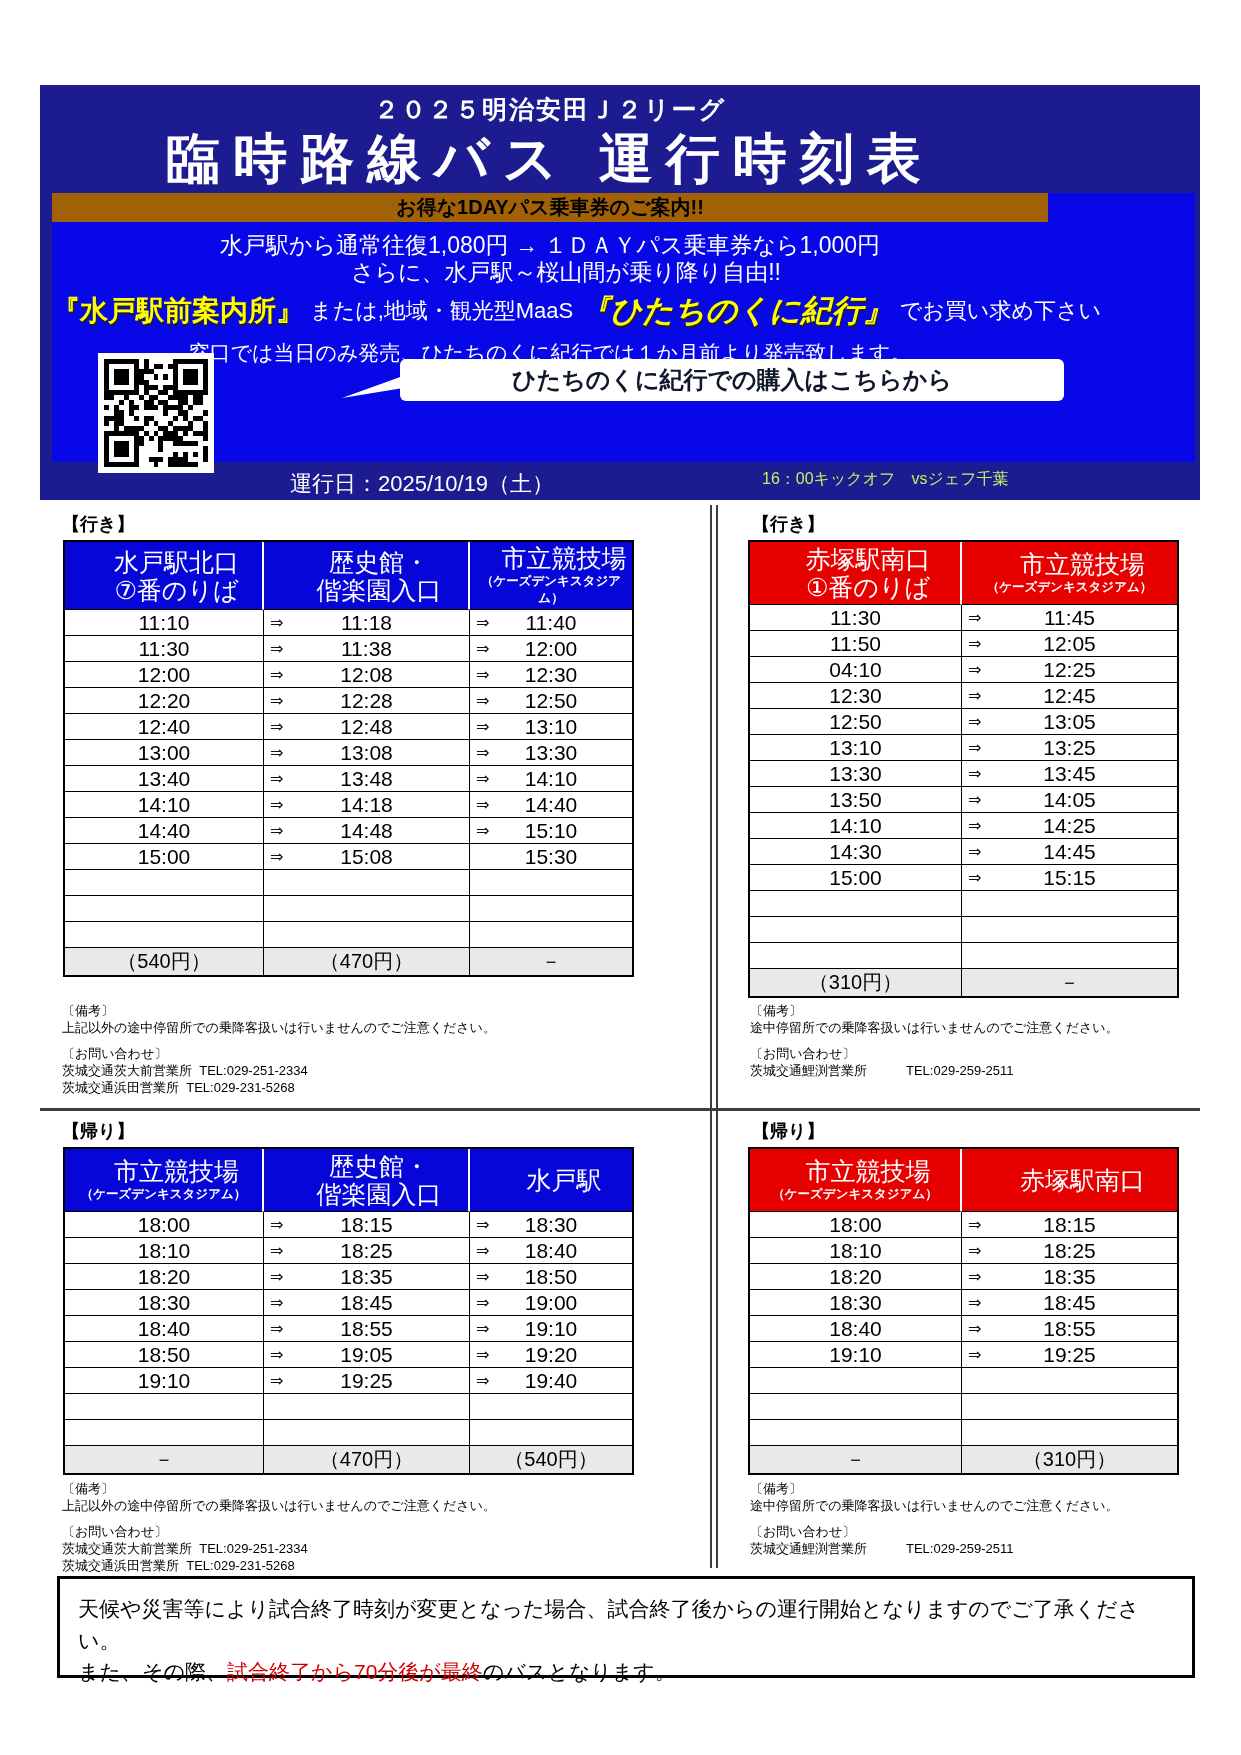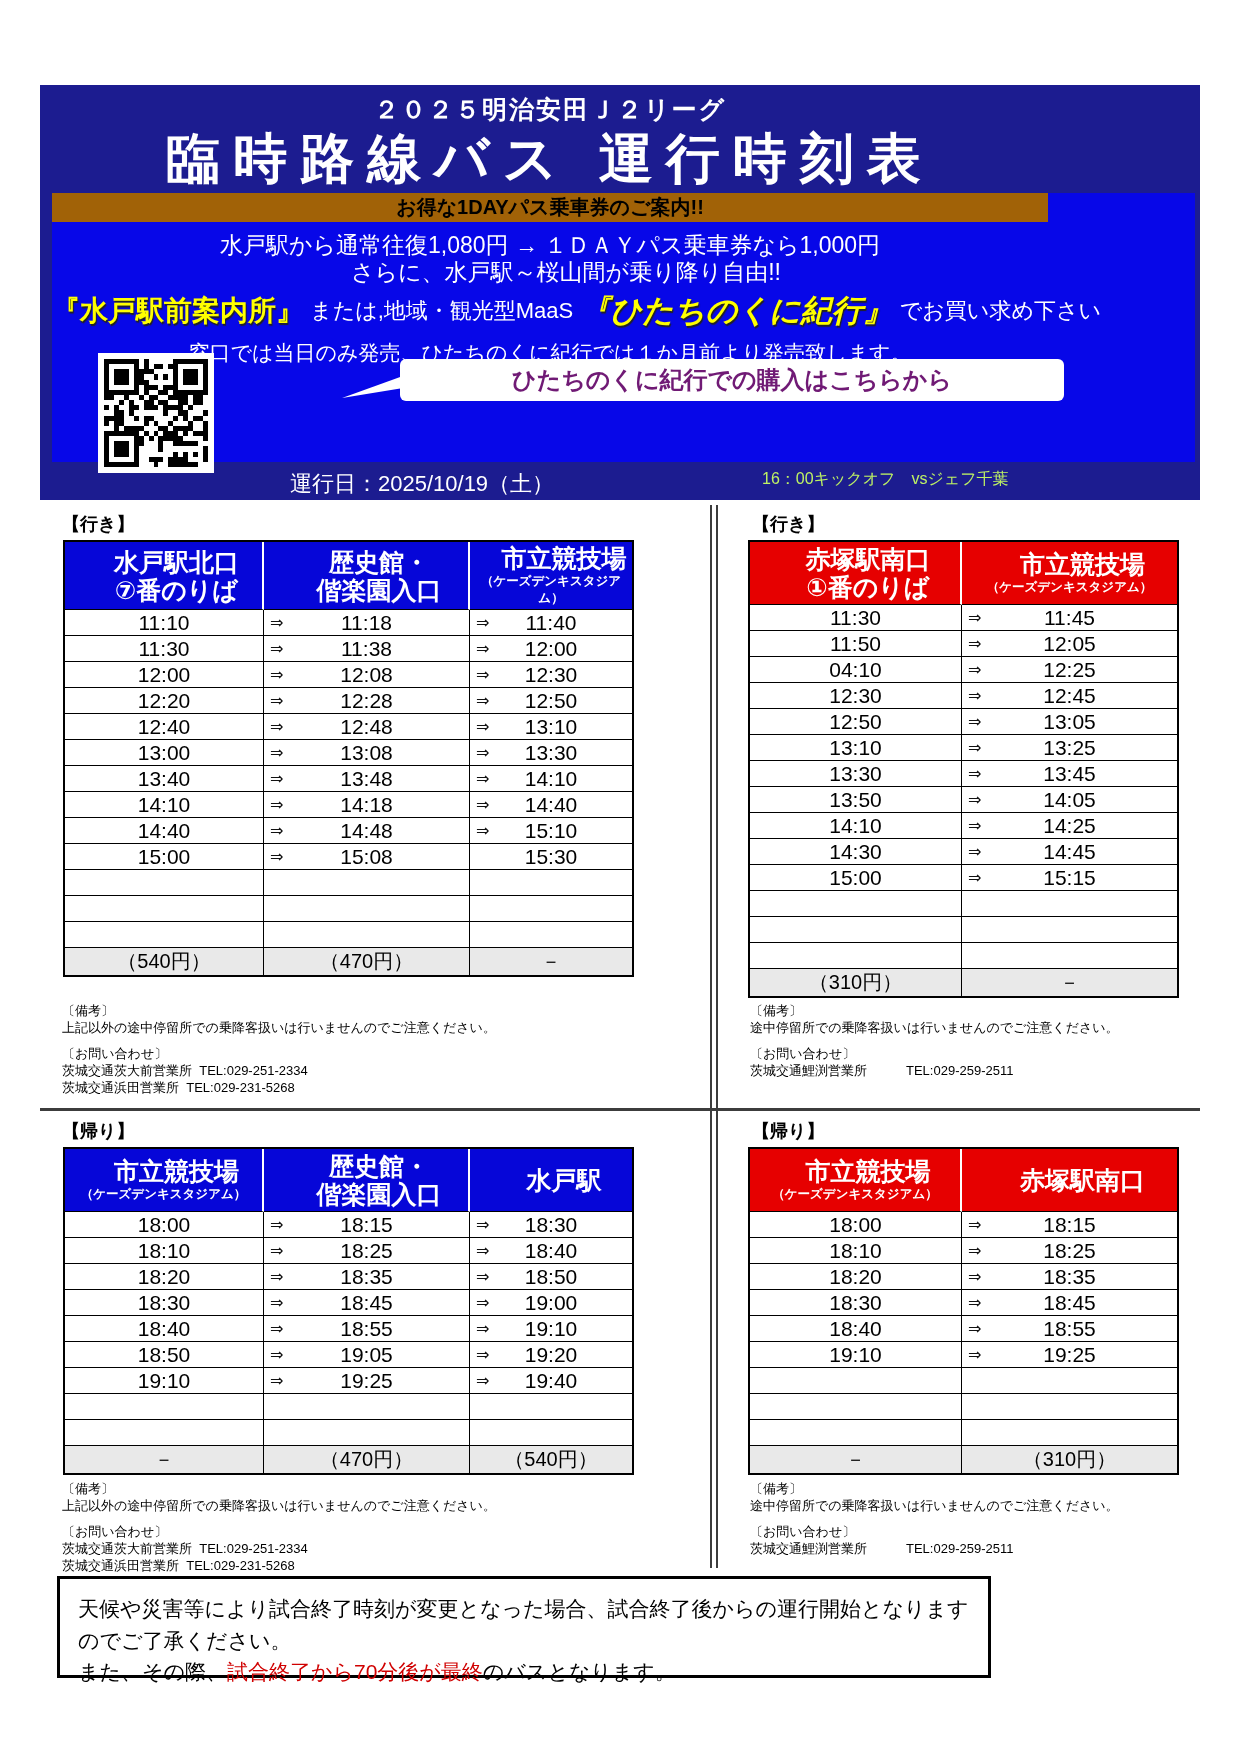--- a/index.html
+++ b/index.html
@@ -22,21 +22,21 @@
   .buy .hl1{color:#ffff00;font-weight:bold;font-size:28px;text-shadow:1px 2px 1px #222;vertical-align:middle;}
   .buy .hl2{color:#ffff00;font-weight:bold;font-style:italic;font-size:31px;text-shadow:1px 2px 1px #222;vertical-align:middle;}
   .buy .bmid,.buy .bsuf{vertical-align:middle;}
   .wnote{top:146px;font-size:21px;}
   .qr{position:absolute;left:46px;top:160px;width:116px;height:120px;background:#fff;
       display:grid;grid-template-columns:repeat(21,1fr);grid-template-rows:repeat(21,1fr);
       padding:6px;box-sizing:border-box;z-index:3;}
   .qr i{display:block;}
   .qr i.d{background:#000;}
   .bubble{position:absolute;left:348px;top:166px;width:664px;height:42px;background:#fff;
-      border-radius:6px;color:#701a75;font-size:24px;font-weight:bold;text-align:center;line-height:42px;z-index:2;}
+      border-radius:6px;color:#0f172a;font-size:24px;font-weight:bold;text-align:center;line-height:42px;z-index:2;}
   .tail{position:absolute;left:-58px;bottom:3px;width:72px;height:26px;background:#fff;
       clip-path:polygon(0 100%,100% 0,100% 55%);}
   .datebar-date{position:absolute;left:250px;top:384px;color:#fff;font-size:22px;}
   .datebar-kick{position:absolute;left:722px;top:384px;color:#bef264;font-size:16px;}
 
   
   .div-v{position:absolute;left:710px;top:505px;width:8px;height:1063px;box-sizing:border-box;
       border-left:2px solid #3c3c3c;border-right:2px solid #3c3c3c;}
   .div-h{position:absolute;left:40px;top:1108px;width:1160px;height:3px;background:#3c3c3c;}
 
@@ -49,39 +49,39 @@
       table-layout:fixed;background:#fff;}
   .posA{left:63px;top:540px;width:571px;}
   .posB{left:748px;top:540px;width:431px;}
   .posC{left:63px;top:1147px;width:571px;}
   .posD{left:748px;top:1147px;width:431px;}
   table.tt th{color:#fff;border-bottom:1px solid #000;border-right:2px solid #fff;
       vertical-align:middle;padding:2px 0;height:58px;}
   table.tt th:last-child{border-right:none;}
   .theme-blue th{background:#0606d8;}
   .theme-red th{background:#e60000;}
-  .th-main{font-size:25px;font-weight:bold;line-height:1.12;text-align:center;padding-left:26px;}
+  .th-main{font-size:25px;font-weight:normal;line-height:1.12;text-align:center;padding-left:26px;}
   .th-sub{font-size:12.5px;font-weight:bold;text-align:center;margin-top:1px;}
   table.tt td{border-right:1px solid #000;border-bottom:1px solid #000;height:25px;
       padding:0;font-size:21px;color:#000;overflow:hidden;}
   table.tt td:last-child{border-right:none;}
   table.tt tr.fare td{background:#e9e9e9;height:27px;font-size:20px;text-align:center;border-bottom:none;}
   .cf{display:flex;align-items:center;width:100%;height:100%;}
   .arr{width:30px;padding-left:6px;font-size:16px;color:#111;box-sizing:border-box;flex:none;}
   .tv{flex:1;text-align:center;padding-right:30px;box-sizing:border-box;}
 
   .tt-notes{position:absolute;font-size:13px;line-height:17px;color:#000;white-space:pre;}
   .ntsA{left:62px;top:1002px;width:585px;}
   .ntsB{left:750px;top:1002px;width:440px;}
   .ntsC{left:62px;top:1480px;width:585px;}
   .ntsD{left:750px;top:1480px;width:440px;}
   .tt-notes .blank{height:9px;line-height:9px;}
 
   
-  .notice{position:absolute;left:57px;top:1576px;width:934px;height:102px;border:3px solid #000;
+  .notice{position:absolute;left:57px;top:1576px;width:1138px;height:102px;border:3px solid #000;
       box-sizing:border-box;padding:14px 18px 0 18px;font-size:21px;line-height:1.5;background:#fff;}
   .red{color:#d00000;}
 </style>
 </head>
 <body>
 
 <div class="hdr">
   <div class="hdr-league">２０２５明治安田Ｊ２リーグ</div>
   <div class="hdr-title">臨時路線バス 運行時刻表</div>
 

